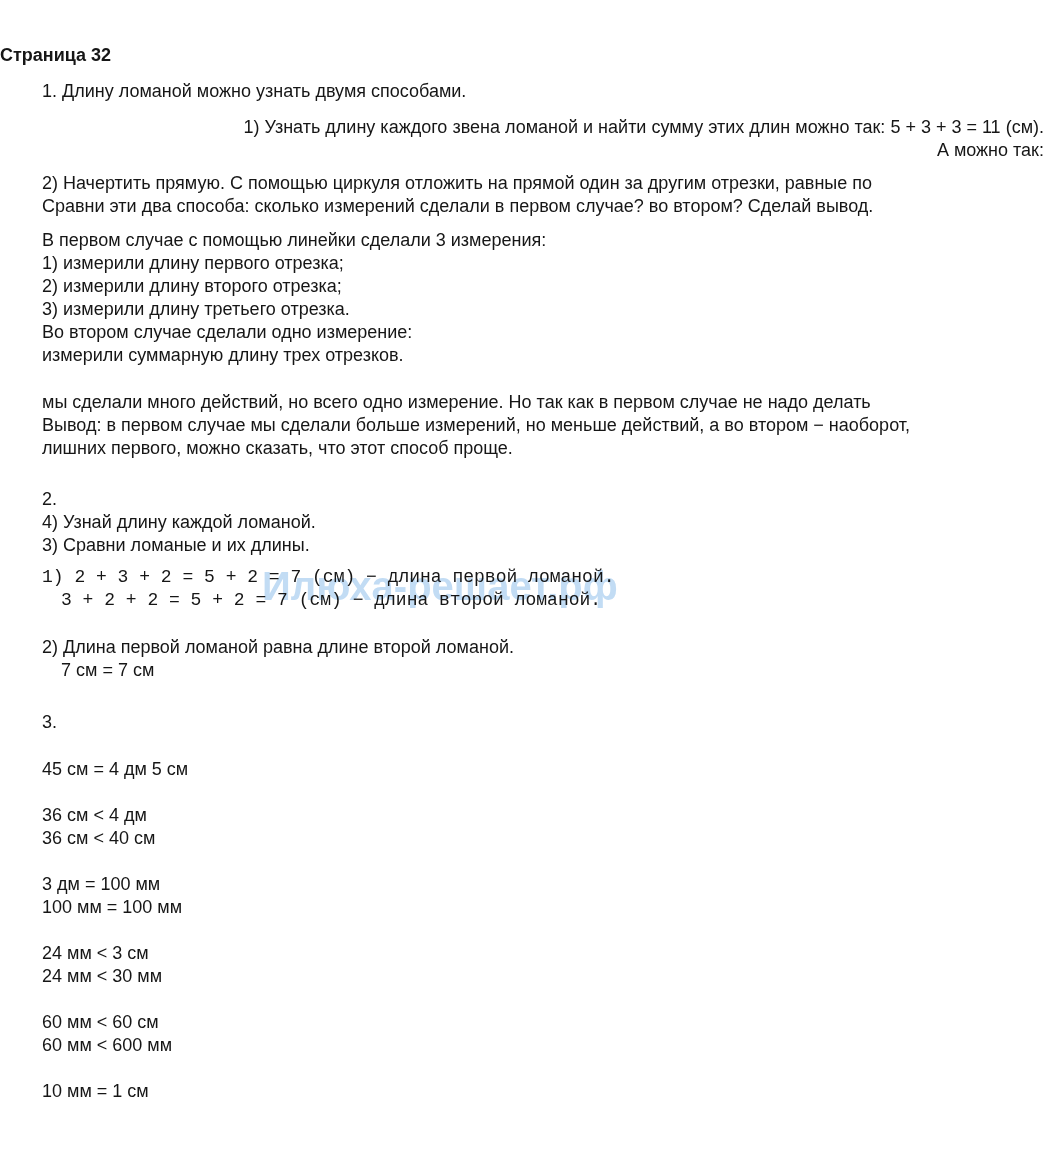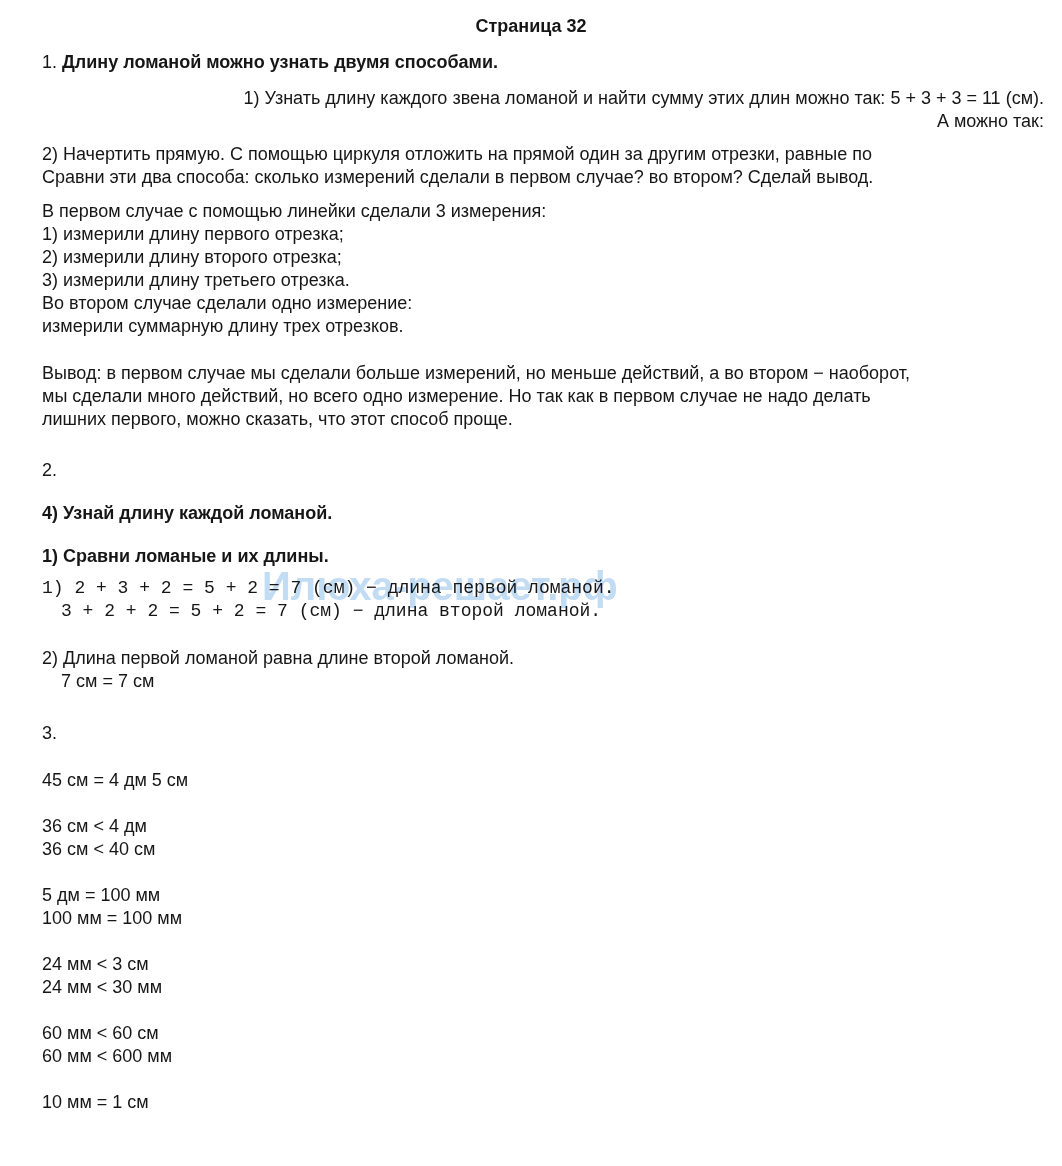--- a/index.html
+++ b/index.html
@@ -31,36 +31,36 @@
     letter-spacing: 0px;
     color: #c2dcf4;
     white-space: nowrap;
     z-index: 0;
     line-height: 60px;
     user-select: none;
   }
   .title {
     position: relative;
     z-index: 1;
-    padding-top: 15px;
-    text-align: center;
+    padding-top: 44px;
+    text-align: left;
     font-weight: bold;
     line-height: 23px;
   }
   .content {
     position: relative;
     z-index: 1;
     padding-left: 42px;
     padding-right: 18px;
   }
   .line {
     line-height: 23px;
     white-space: nowrap;
   }
-  .b { font-weight: bold; margin-top: 20px; }
+  .b { font-weight: normal; }
   .indent { padding-left: 19px; }
 
   .m-heading   { margin-top: 13px; }
   .block-m1    { margin-top: 13px; text-align: right; }
   .block-m2    { margin-top: 10px; }
   .block-sol   { margin-top: 11px; }
   .block-concl { margin-top: 24px; }
   .block-t2head{ margin-top: 28px; }
   .block-t2a1  { margin-top: 9px; font-family: Liberation Mono, monospace; }
   .block-t2a2  { margin-top: 24px; }
@@ -97,29 +97,29 @@
     <div class="block-sol">
       <div class="line">В первом случае с помощью линейки сделали 3 измерения:</div>
       <div class="line">1) измерили длину первого отрезка;</div>
       <div class="line">2) измерили длину второго отрезка;</div>
       <div class="line">3) измерили длину третьего отрезка.</div>
       <div class="line">Во втором случае сделали одно измерение:</div>
       <div class="line">измерили суммарную длину трех отрезков.</div>
     </div>
 
     <div class="block-concl">
+      <div class="line">мы сделали много действий, но всего одно измерение. Но так как в первом случае не надо делать</div>
       <div class="line">Вывод: в первом случае мы сделали больше измерений, но меньше действий, а во втором − наоборот,</div>
-      <div class="line">мы сделали много действий, но всего одно измерение. Но так как в первом случае не надо делать</div>
       <div class="line">лишних первого, можно сказать, что этот способ проще.</div>
     </div>
 
     <div class="block-t2head">
       <div class="line">2.</div>
       <div class="line b">4) Узнай длину каждой ломаной.</div>
-      <div class="line b">1) Сравни ломаные и их длины.</div>
+      <div class="line b">3) Сравни ломаные и их длины.</div>
     </div>
 
     <div class="block-t2a1">
       <div class="line">1) 2 + 3 + 2 = 5 + 2 = 7 (см) − длина первой ломаной.</div>
       <div class="line indent">3 + 2 + 2 = 5 + 2 = 7 (см) − длина второй ломаной.</div>
     </div>
 
     <div class="block-t2a2">
       <div class="line">2) Длина первой ломаной равна длине второй ломаной.</div>
       <div class="line indent">7 см = 7 см</div>
@@ -129,21 +129,21 @@
 
     <div class="block-pairs">
       <div class="pair">
         <div class="line">45 см = 4 дм 5 см</div>
       </div>
       <div class="pair">
         <div class="line">36 см &lt; 4 дм</div>
         <div class="line">36 см &lt; 40 см</div>
       </div>
       <div class="pair">
-        <div class="line">5 дм = 100 мм</div>
+        <div class="line">3 дм = 100 мм</div>
         <div class="line">100 мм = 100 мм</div>
       </div>
       <div class="pair">
         <div class="line">24 мм &lt; 3 см</div>
         <div class="line">24 мм &lt; 30 мм</div>
       </div>
       <div class="pair">
         <div class="line">60 мм &lt; 60 см</div>
         <div class="line">60 мм &lt; 600 мм</div>
       </div>

